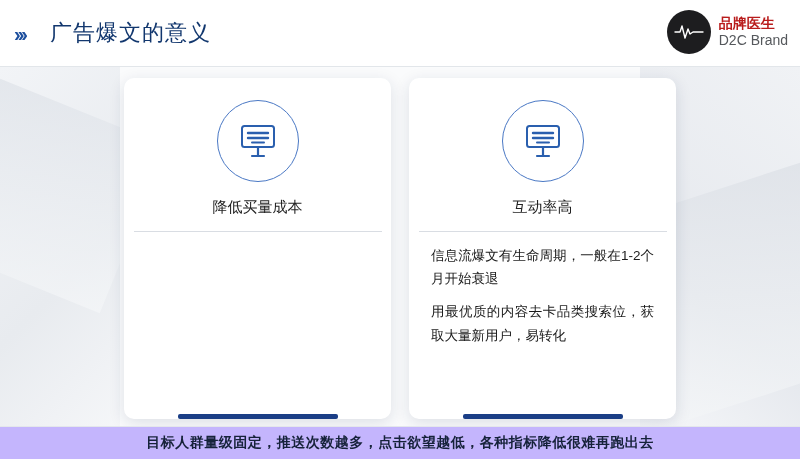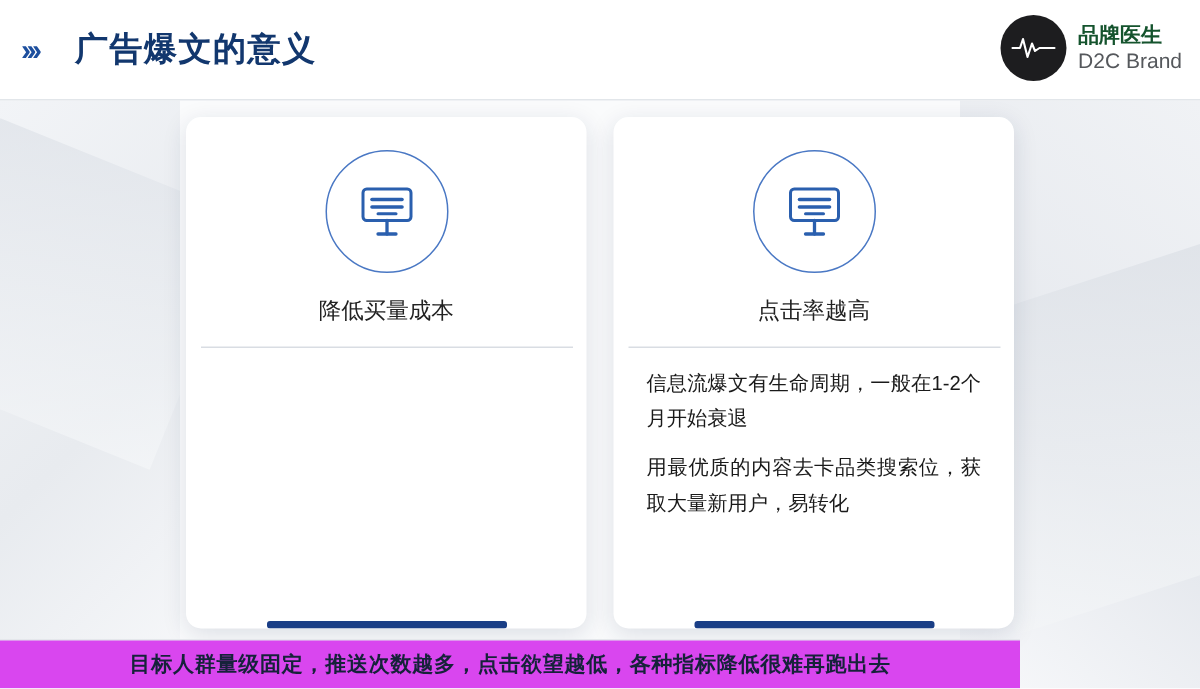--- a/index.html
+++ b/index.html
@@ -40,21 +40,21 @@
     font-size: 20px;
     font-weight: bold;
     line-height: 20px;
     letter-spacing: -3px;
   }
   .title {
     position: absolute;
     left: 50px;
     top: 18px;
     font-size: 22px;
-    font-weight: bold;
+    font-weight: normal;
     color: #12376e;
     letter-spacing: 1px;
   }
   .subtitle {
     position: absolute;
     left: 228px;
     top: 25px;
     font-size: 15px;
     font-weight: bold;
     color: #1a4ea0;
@@ -75,21 +75,21 @@
     background: #1d1d1f;
     display: flex;
     align-items: center;
     justify-content: center;
   }
   .brand-text {
     line-height: 1.2;
   }
   .brand-cn {
     font-size: 14px;
-    color: #14532d;
+    color: #b91c1c;
     font-weight: bold;
   }
   .brand-en {
     font-size: 14px;
     color: #55585c;
   }
   
   .bg-left {
     position: absolute;
     left: 0; top: 66px;
@@ -196,23 +196,23 @@
     color: #1a1a1a;
     margin: 0 0 10px 0;
     text-align: justify;
   }
   .para:last-child { margin-bottom: 0; }
   
   .footer-wrap {
     position: absolute;
     left: 0;
     bottom: 0;
-    width: 680px;
+    width: 800px;
     height: 32px;
-    background: #d946ef;
+    background: #c4b5fd;
     border-top: 1px solid #e4e7eb;
     display: flex;
     align-items: center;
     justify-content: center;
     z-index: 6;
   }
   .footer-text {
     font-size: 14px;
     font-weight: bold;
     color: #16223a;
@@ -273,21 +273,21 @@
           <svg width="46" height="46" viewBox="0 0 46 46" aria-hidden="true">
             <rect x="7" y="8" width="32" height="21" rx="2.5" fill="none" stroke="#2a5fae" stroke-width="2"></rect>
             <line x1="13" y1="15" x2="33" y2="15" stroke="#2a5fae" stroke-width="2.4" stroke-linecap="round"></line>
             <line x1="13" y1="20" x2="33" y2="20" stroke="#2a5fae" stroke-width="2.4" stroke-linecap="round"></line>
             <line x1="17" y1="24.5" x2="29" y2="24.5" stroke="#2a5fae" stroke-width="2" stroke-linecap="round"></line>
             <line x1="23" y1="29" x2="23" y2="38" stroke="#2a5fae" stroke-width="2.2" stroke-linecap="round"></line>
             <line x1="17" y1="38" x2="29" y2="38" stroke="#2a5fae" stroke-width="2.2" stroke-linecap="round"></line>
           </svg>
         </div>
       </div>
-      <div class="card-title">点击率越高</div>
+      <div class="card-title">互动率高</div>
       <div class="divider"></div>
       <div class="card-body">
         <p class="para">信息流爆文有生命周期，一般在1-2个月开始衰退</p>
         <p class="para">用最优质的内容去卡品类搜索位，获取大量新用户，易转化</p>
       </div>
       <div class="card-bottom-bar"></div>
     </div>
 
   </div>
 

